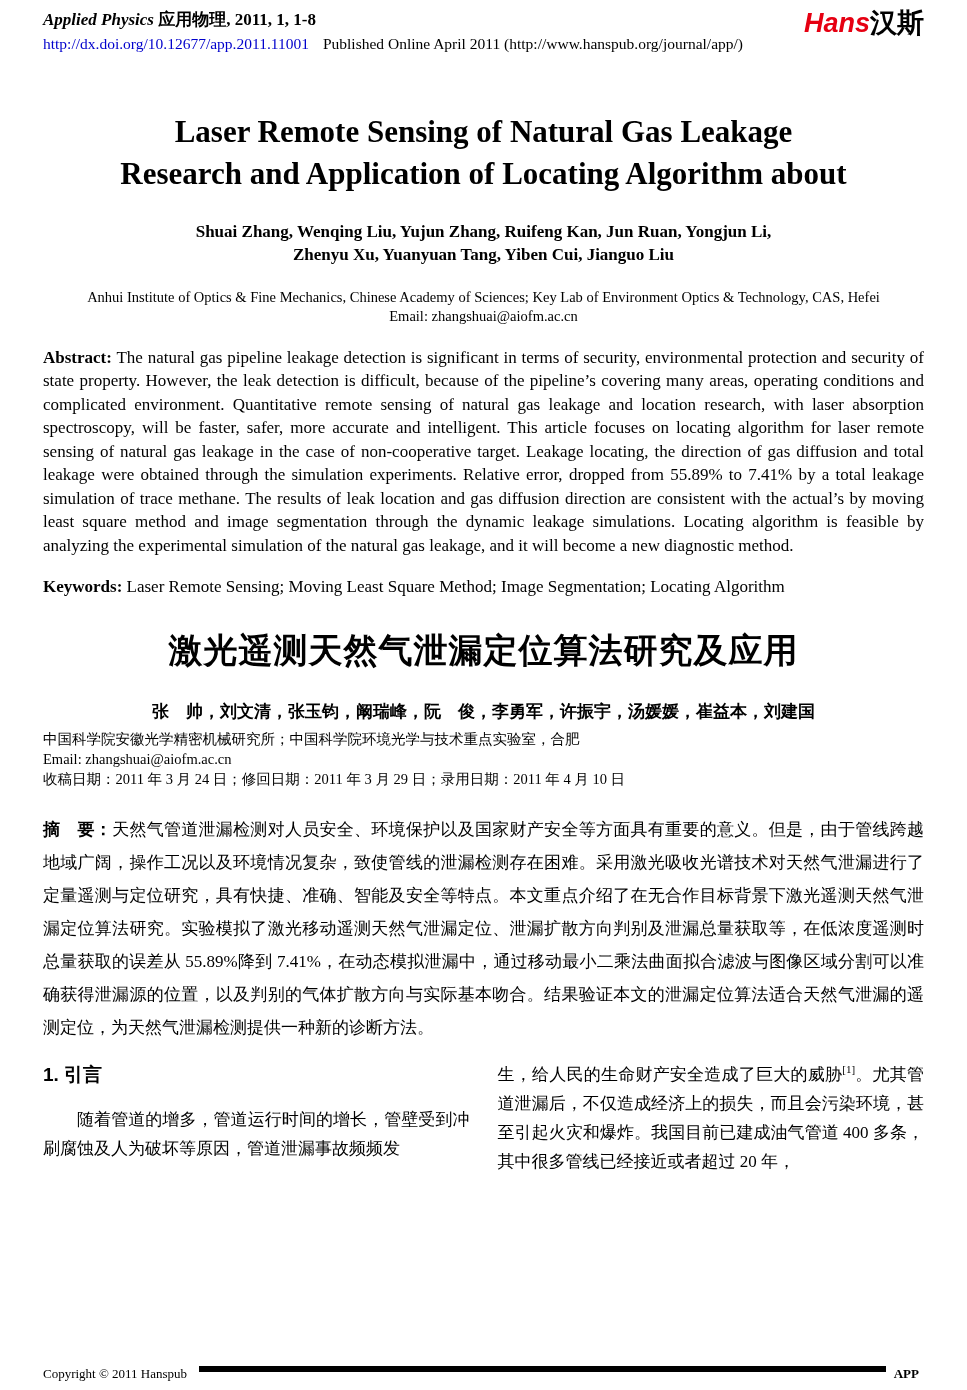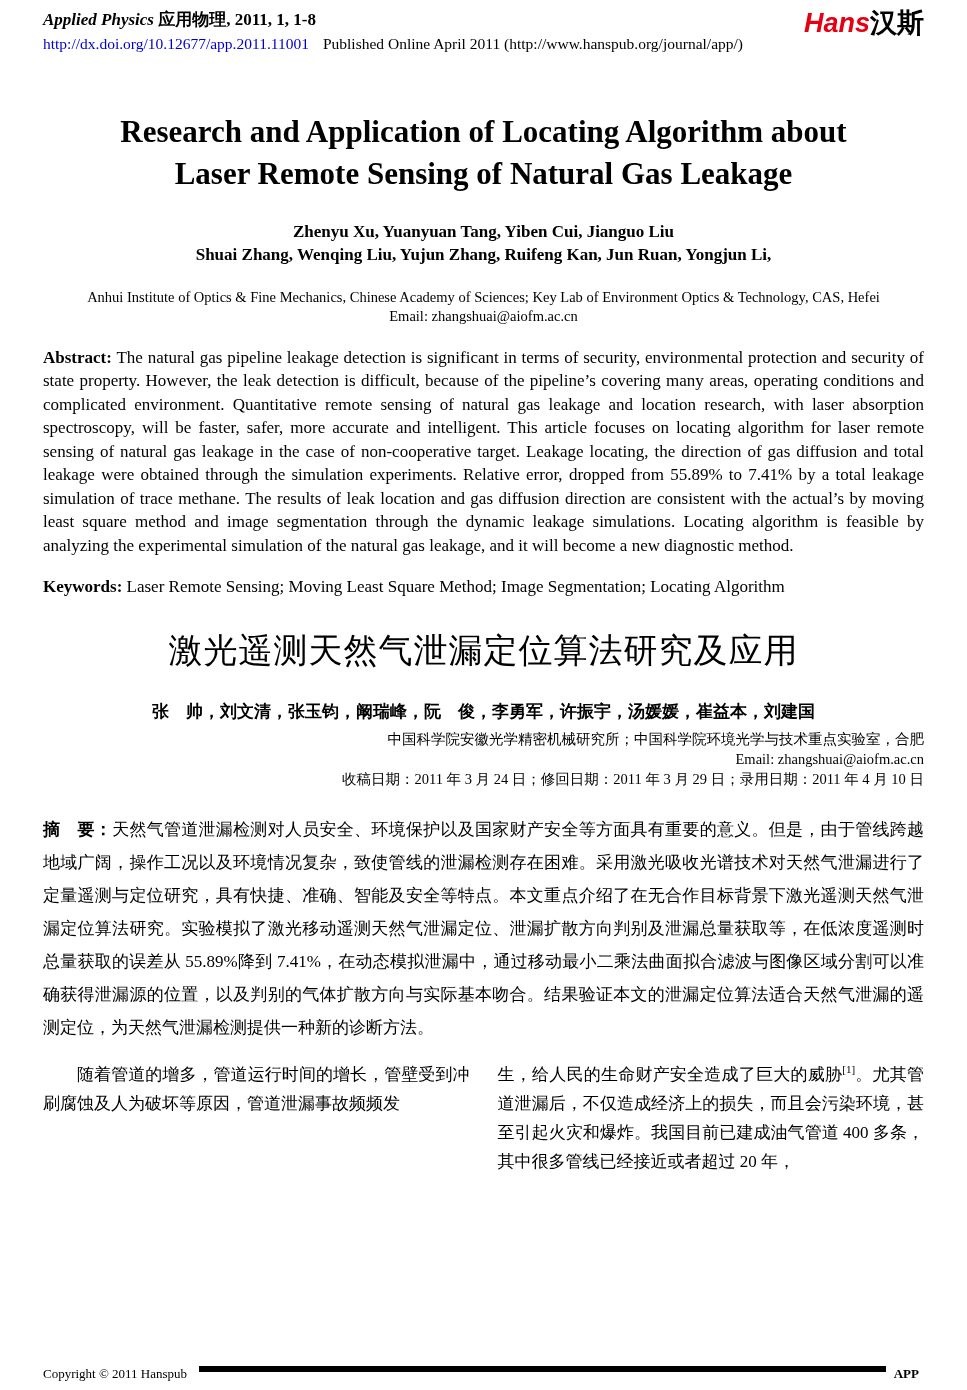--- a/index.html
+++ b/index.html
@@ -19,23 +19,23 @@
   .logo { font-family: "Liberation Sans", "DejaVu Sans", sans-serif; font-size: 27px; font-weight: bold; line-height: 1; margin-top: 2px; white-space: nowrap; margin-left: 44px; }
   .logo-hans { color: #e60012; font-style: italic; }
   .logo-cn { color: #000; }
   .title { margin-top: 56px; text-align: center; font-size: 31px; font-weight: bold; line-height: 1.35; }
   .authors { margin-top: 26px; text-align: center; font-size: 17px; font-weight: bold; line-height: 1.35; }
   .affil-block { margin-top: 21px; text-align: center; font-size: 14.5px; line-height: 1.32; }
   .abstract { margin: 20px 0 0 0; font-size: 17px; line-height: 23.5px; text-align: justify; }
   .abs-label { font-weight: bold; }
   .keywords { margin: 18px 0 0 0; font-size: 17px; line-height: 23px; }
   .kw-label { font-weight: bold; }
-  .cn-title { margin-top: 30px; text-align: center; font-size: 34px; font-weight: normal; font-family: "Liberation Sans", "DejaVu Sans", sans-serif; letter-spacing: 1px; }
+  .cn-title { margin-top: 30px; text-align: center; font-size: 34px; font-weight: bold; font-family: "Liberation Sans", "DejaVu Sans", sans-serif; letter-spacing: 1px; }
   .cn-authors { margin-top: 26px; text-align: center; font-size: 17px; font-weight: bold; }
-  .cn-affil-block { margin-top: 6px; text-align: right; font-size: 14.5px; line-height: 1.38; }
+  .cn-affil-block { margin-top: 6px; text-align: left; font-size: 14.5px; line-height: 1.38; }
   .cn-abstract { margin: 24px 0 0 0; font-size: 17px; line-height: 33px; text-align: justify; }
   .cn-abs-label { font-weight: bold; font-family: "Liberation Sans", "DejaVu Sans", sans-serif; }
   .cn-keywords { margin: 20px 0 0 0; font-size: 17px; line-height: 23px; }
   .cn-kw-label { font-weight: bold; font-family: "Liberation Sans", "DejaVu Sans", sans-serif; }
   .columns { margin-top: 16px; display: flex; gap: 28px; }
   .col { width: 50%; font-size: 17px; line-height: 29px; text-align: justify; }
   .sec-heading { font-size: 19px; font-weight: bold; font-family: "Liberation Sans", "DejaVu Sans", sans-serif; margin: 0 0 16px 0; }
   .col p { margin: 0; }
   .indent { text-indent: 2em; }
   sup { font-size: 11px; line-height: 0; }
@@ -56,27 +56,27 @@
       <div class="doi-line">
         <a class="doi">http://dx.doi.org/10.12677/app.2011.11001</a><span class="published">Published Online April 2011 (http://www.hanspub.org/journal/app/)</span>
       </div>
     </div>
     <div class="logo">
       <span class="logo-hans">Hans</span><span class="logo-cn">汉斯</span>
     </div>
   </div>
 
   <div class="title">
+    <div>Laser Remote Sensing of Natural Gas Leakage</div>
     <div>Research and Application of Locating Algorithm about</div>
-    <div>Laser Remote Sensing of Natural Gas Leakage</div>
   </div>
 
   <div class="authors">
+    <div>Shuai Zhang, Wenqing Liu, Yujun Zhang, Ruifeng Kan, Jun Ruan, Yongjun Li,</div>
     <div>Zhenyu Xu, Yuanyuan Tang, Yiben Cui, Jianguo Liu</div>
-    <div>Shuai Zhang, Wenqing Liu, Yujun Zhang, Ruifeng Kan, Jun Ruan, Yongjun Li,</div>
   </div>
 
   <div class="affil-block">
     <div>Anhui Institute of Optics &amp; Fine Mechanics, Chinese Academy of Sciences; Key Lab of Environment Optics &amp; Technology, CAS, Hefei</div>
     <div>Email: zhangshuai@aiofm.ac.cn</div>
   </div>
 
   <p class="abstract">
     <span class="abs-label">Abstract:</span><span> The natural gas pipeline leakage detection is significant in terms of security, environmental protection and security of state property. However, the leak detection is difficult, because of the pipeline’s covering many areas, operating conditions and complicated environment. Quantitative remote sensing of natural gas leakage and location research, with laser absorption spectroscopy, will be faster, safer, more accurate and intelligent. This article focuses on locating algorithm for laser remote sensing of natural gas leakage in the case of non-cooperative target. Leakage locating, the direction of gas diffusion and total leakage were obtained through the simulation experiments. Relative error, dropped from 55.89% to 7.41% by a total leakage simulation of trace methane. The results of leak location and gas diffusion direction are consistent with the actual’s by moving least square method and image segmentation through the dynamic leakage simulations. Locating algorithm is feasible by analyzing the experimental simulation of the natural gas leakage, and it will become a new diagnostic method.</span>
   </p>
@@ -95,20 +95,21 @@
     <div>收稿日期：2011 年 3 月 24 日；修回日期：2011 年 3 月 29 日；录用日期：2011 年 4 月 10 日</div>
   </div>
 
   <p class="cn-abstract">
     <span class="cn-abs-label">摘　要：</span><span>天然气管道泄漏检测对人员安全、环境保护以及国家财产安全等方面具有重要的意义。但是，由于管线跨越地域广阔，操作工况以及环境情况复杂，致使管线的泄漏检测存在困难。采用激光吸收光谱技术对天然气泄漏进行了定量遥测与定位研究，具有快捷、准确、智能及安全等特点。本文重点介绍了在无合作目标背景下激光遥测天然气泄漏定位算法研究。实验模拟了激光移动遥测天然气泄漏定位、泄漏扩散方向判别及泄漏总量获取等，在低浓度遥测时总量获取的误差从 55.89%降到 7.41%，在动态模拟泄漏中，通过移动最小二乘法曲面拟合滤波与图像区域分割可以准确获得泄漏源的位置，以及判别的气体扩散方向与实际基本吻合。结果验证本文的泄漏定位算法适合天然气泄漏的遥测定位，为天然气泄漏检测提供一种新的诊断方法。</span>
   </p>
 
 
   <div class="columns">
     <div class="col">
+      <div class="sec-heading">1. 引言</div>
       <p class="indent">随着管道的增多，管道运行时间的增长，管壁受到冲刷腐蚀及人为破坏等原因，管道泄漏事故频频发</p>
     </div>
     <div class="col col-right">
       <p>
         <span>生，给人民的生命财产安全造成了巨大的威胁</span><sup>[1]</sup><span>。尤其管道泄漏后，不仅造成经济上的损失，而且会污染环境，甚至引起火灾和爆炸。我国目前已建成油气管道 400 多条，其中很多管线已经接近或者超过 20 年，</span>
       </p>
     </div>
   </div>
 
   <div class="footer">

